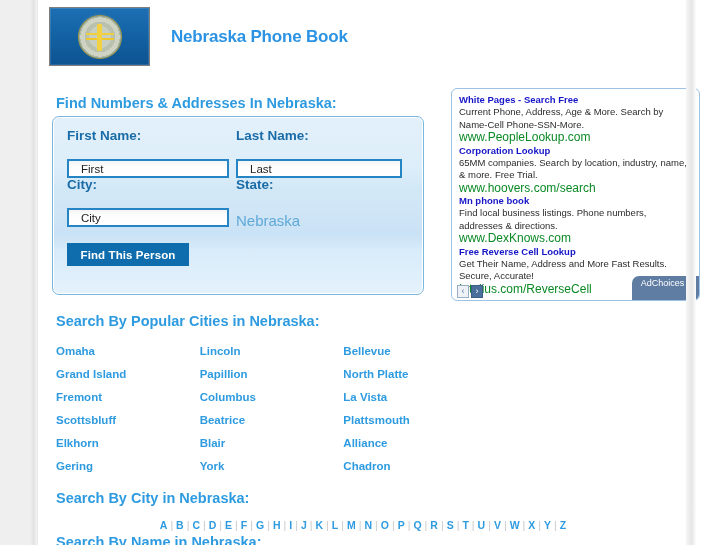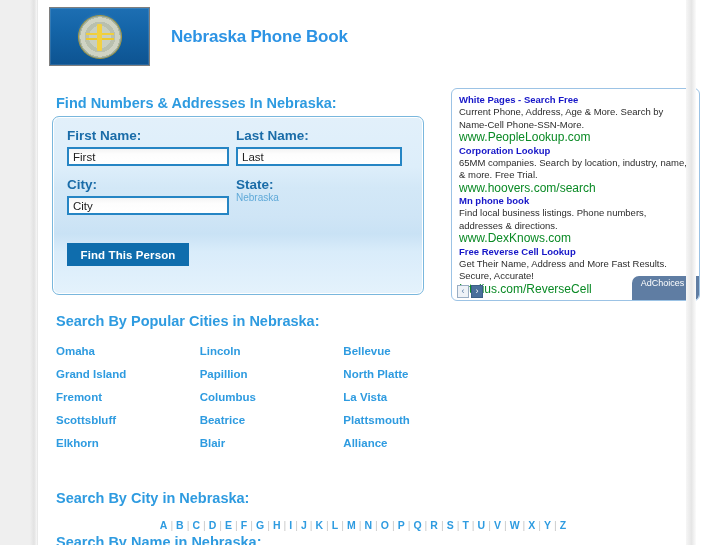--- a/index.html
+++ b/index.html
@@ -106,42 +106,42 @@
     box-shadow: inset 0 0 0 1px #ffffff;
   }
   .field { position: absolute; }
   .field-label {
     color: #1a6ca8;
     font-size: 13.5px;
     font-weight: bold;
     white-space: nowrap;
   }
   .txt {
-    margin-top: 4px;
+    margin-top: 16px;
     display: block;
     border: 2px solid #2585c4;
     background: linear-gradient(to bottom, #f4f4f4 0%, #fdfdfd 35%, #ffffff 100%);
     font-family: "Liberation Sans", sans-serif;
     font-size: 11.5px;
     color: #222222;
-    padding: 2px 4px;
+    padding: 2px 12px;
     height: 19px;
     outline: none;
   }
   #fld-first { left: 14px; top: 11px; }
   #fld-last  { left: 183px; top: 11px; }
   #fld-city  { left: 14px; top: 60px; }
   #fld-state { left: 183px; top: 60px; }
   #in-first, #in-city { width: 162px; }
   #in-last { width: 166px; }
   .state-value {
-    margin-top: 0;
+    margin-top: 20px;
     display: block;
     color: #5fa9d8;
-    font-size: 10px;
+    font-size: 15px;
   }
   .find-btn {
     position: absolute;
     left: 14px; top: 126px;
     width: 122px; height: 23px;
     background: #0f6dad;
     border: none;
     color: #ffffff;
     font-family: "Liberation Sans", sans-serif;
     font-size: 11.5px;
@@ -351,20 +351,25 @@
       <div class="city-row">
         <div class="city-cell">Scottsbluff</div>
         <div class="city-cell">Beatrice</div>
         <div class="city-cell">Plattsmouth</div>
       </div>
       <div class="city-row">
         <div class="city-cell">Elkhorn</div>
         <div class="city-cell">Blair</div>
         <div class="city-cell">Alliance</div>
       </div>
+      <div class="city-row">
+        <div class="city-cell">Gering</div>
+        <div class="city-cell">York</div>
+        <div class="city-cell">Chadron</div>
+      </div>
     </div>
 
     <div class="section-head" id="head-city">Search By City in Nebraska:</div>
 
     <div class="alpha" id="alpha-row"><span class="alpha-letter">A</span><span class="alpha-sep">|</span><span class="alpha-letter">B</span><span class="alpha-sep">|</span><span class="alpha-letter">C</span><span class="alpha-sep">|</span><span class="alpha-letter">D</span><span class="alpha-sep">|</span><span class="alpha-letter">E</span><span class="alpha-sep">|</span><span class="alpha-letter">F</span><span class="alpha-sep">|</span><span class="alpha-letter">G</span><span class="alpha-sep">|</span><span class="alpha-letter">H</span><span class="alpha-sep">|</span><span class="alpha-letter">I</span><span class="alpha-sep">|</span><span class="alpha-letter">J</span><span class="alpha-sep">|</span><span class="alpha-letter">K</span><span class="alpha-sep">|</span><span class="alpha-letter">L</span><span class="alpha-sep">|</span><span class="alpha-letter">M</span><span class="alpha-sep">|</span><span class="alpha-letter">N</span><span class="alpha-sep">|</span><span class="alpha-letter">O</span><span class="alpha-sep">|</span><span class="alpha-letter">P</span><span class="alpha-sep">|</span><span class="alpha-letter">Q</span><span class="alpha-sep">|</span><span class="alpha-letter">R</span><span class="alpha-sep">|</span><span class="alpha-letter">S</span><span class="alpha-sep">|</span><span class="alpha-letter">T</span><span class="alpha-sep">|</span><span class="alpha-letter">U</span><span class="alpha-sep">|</span><span class="alpha-letter">V</span><span class="alpha-sep">|</span><span class="alpha-letter">W</span><span class="alpha-sep">|</span><span class="alpha-letter">X</span><span class="alpha-sep">|</span><span class="alpha-letter">Y</span><span class="alpha-sep">|</span><span class="alpha-letter">Z</span></div>
 
     <div class="section-head" id="head-name">Search By Name in Nebraska:</div>
 
   </div>
 </div>

